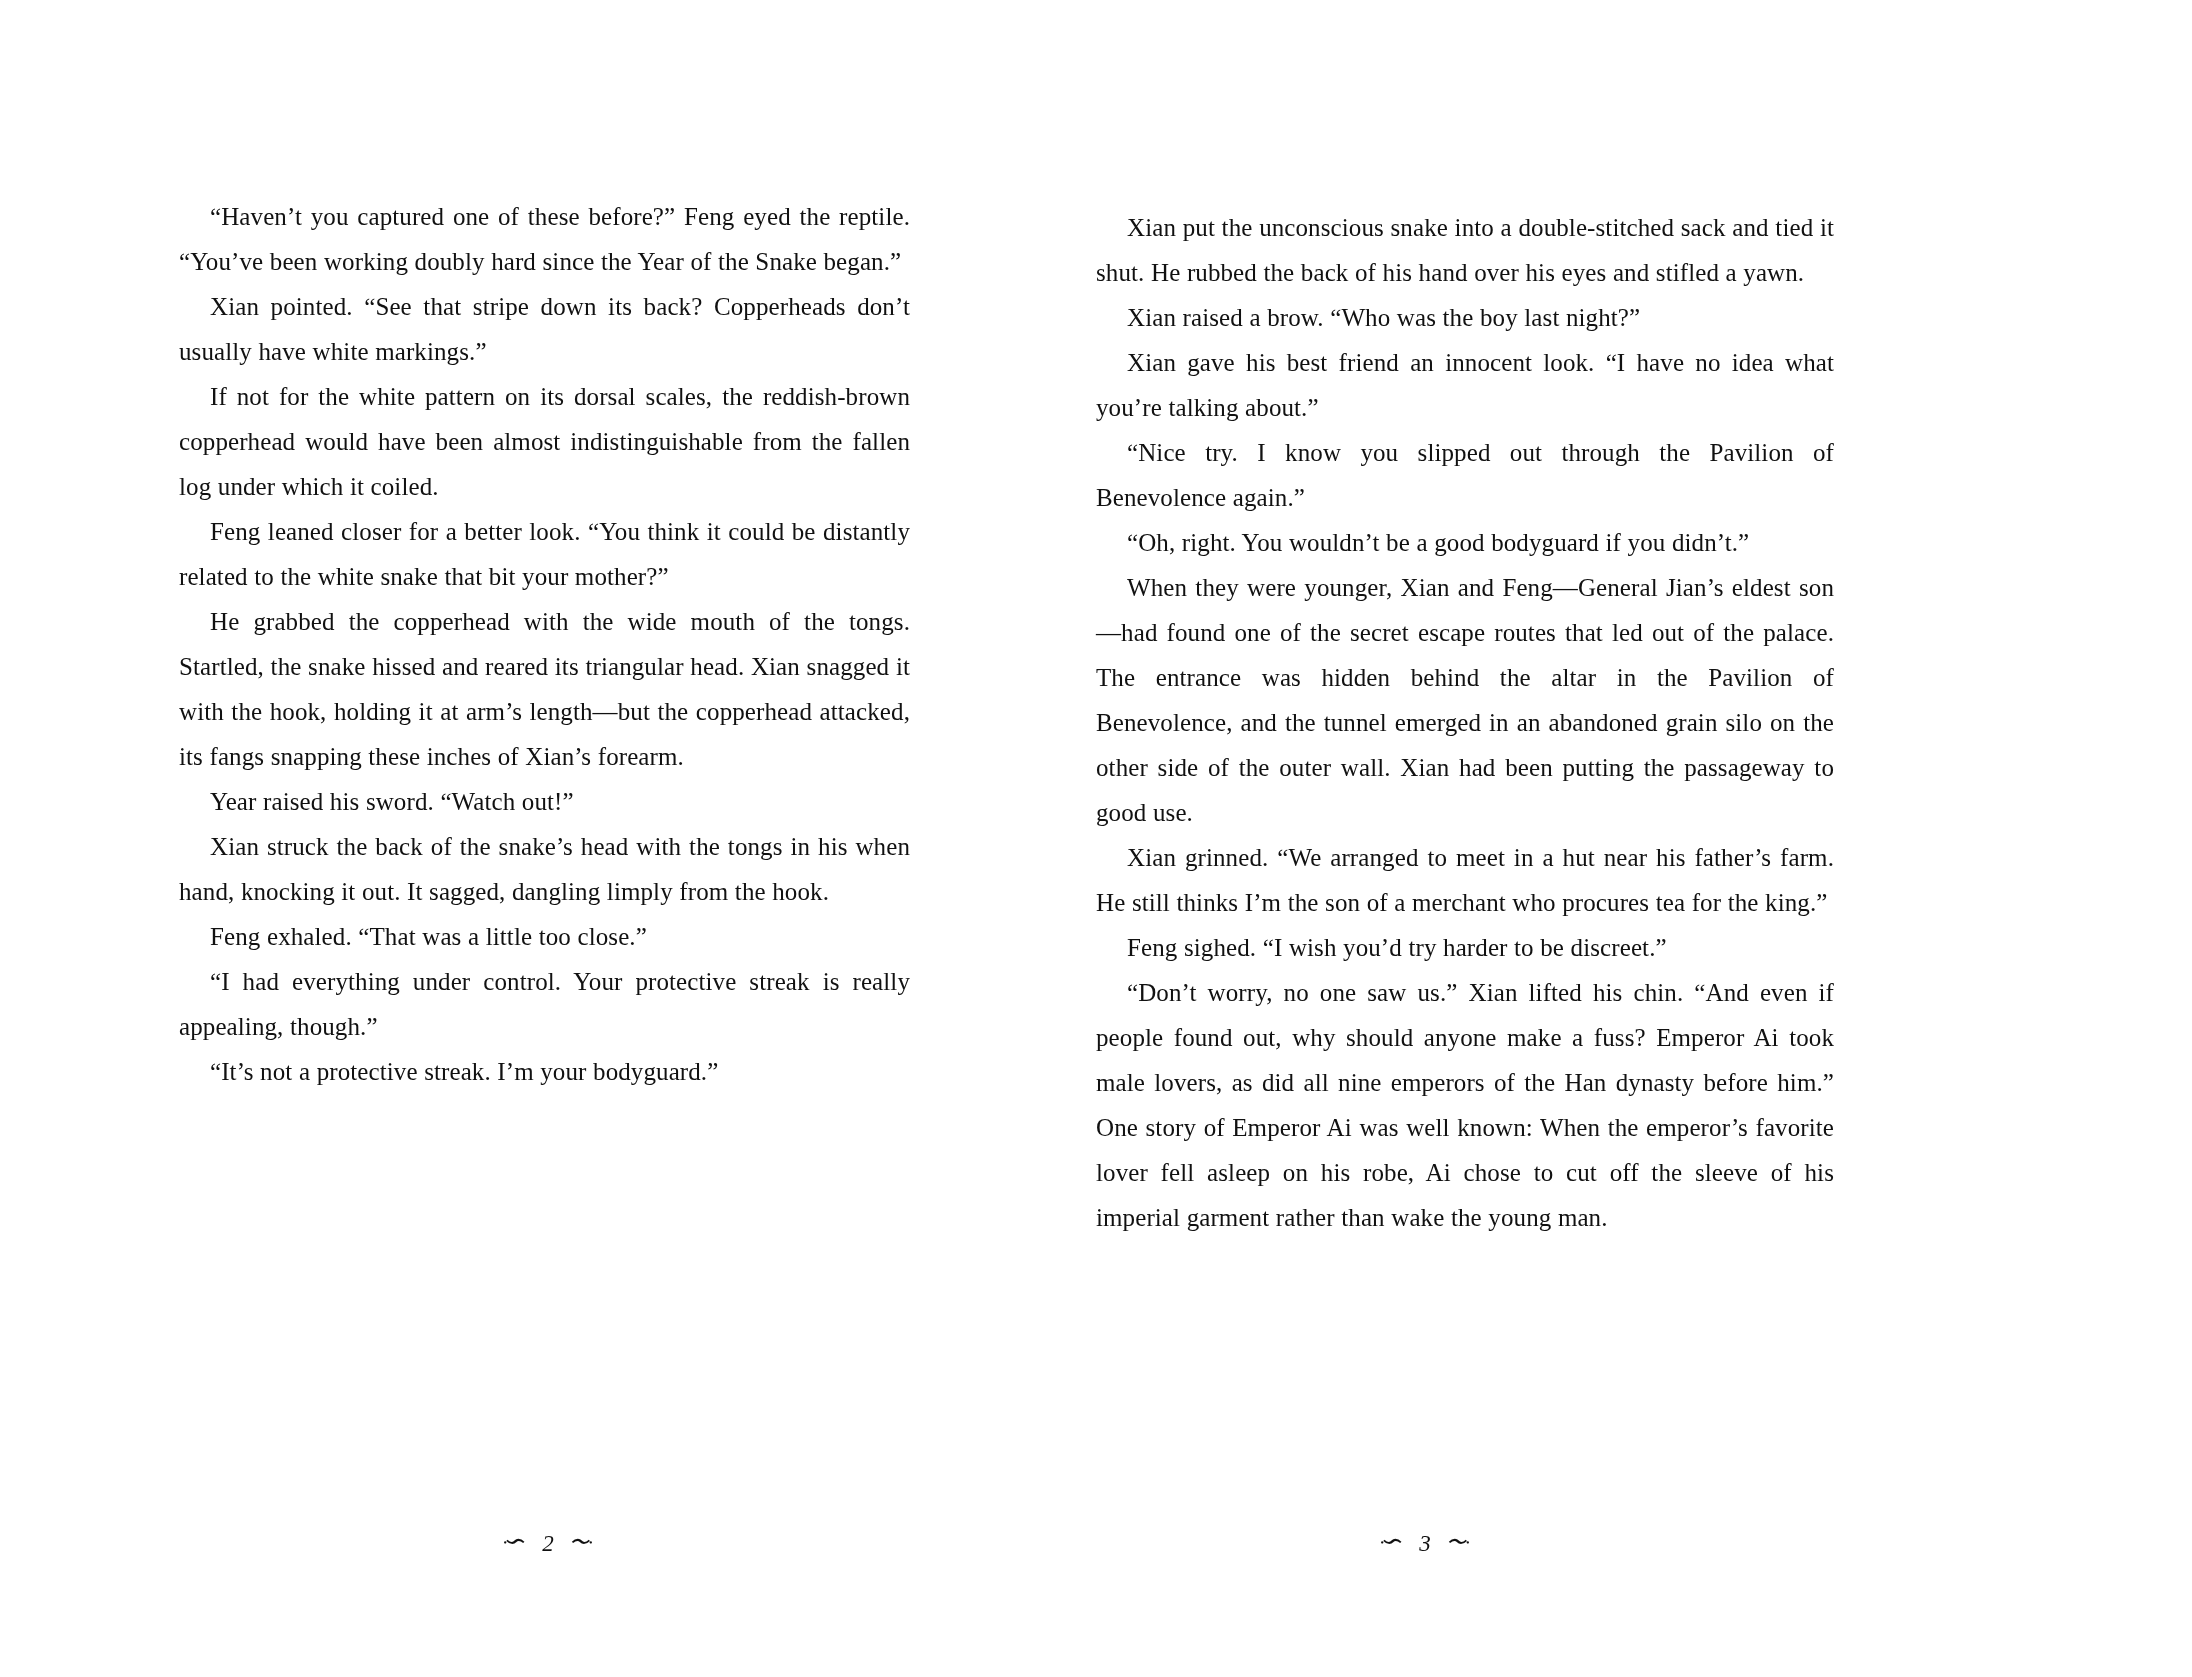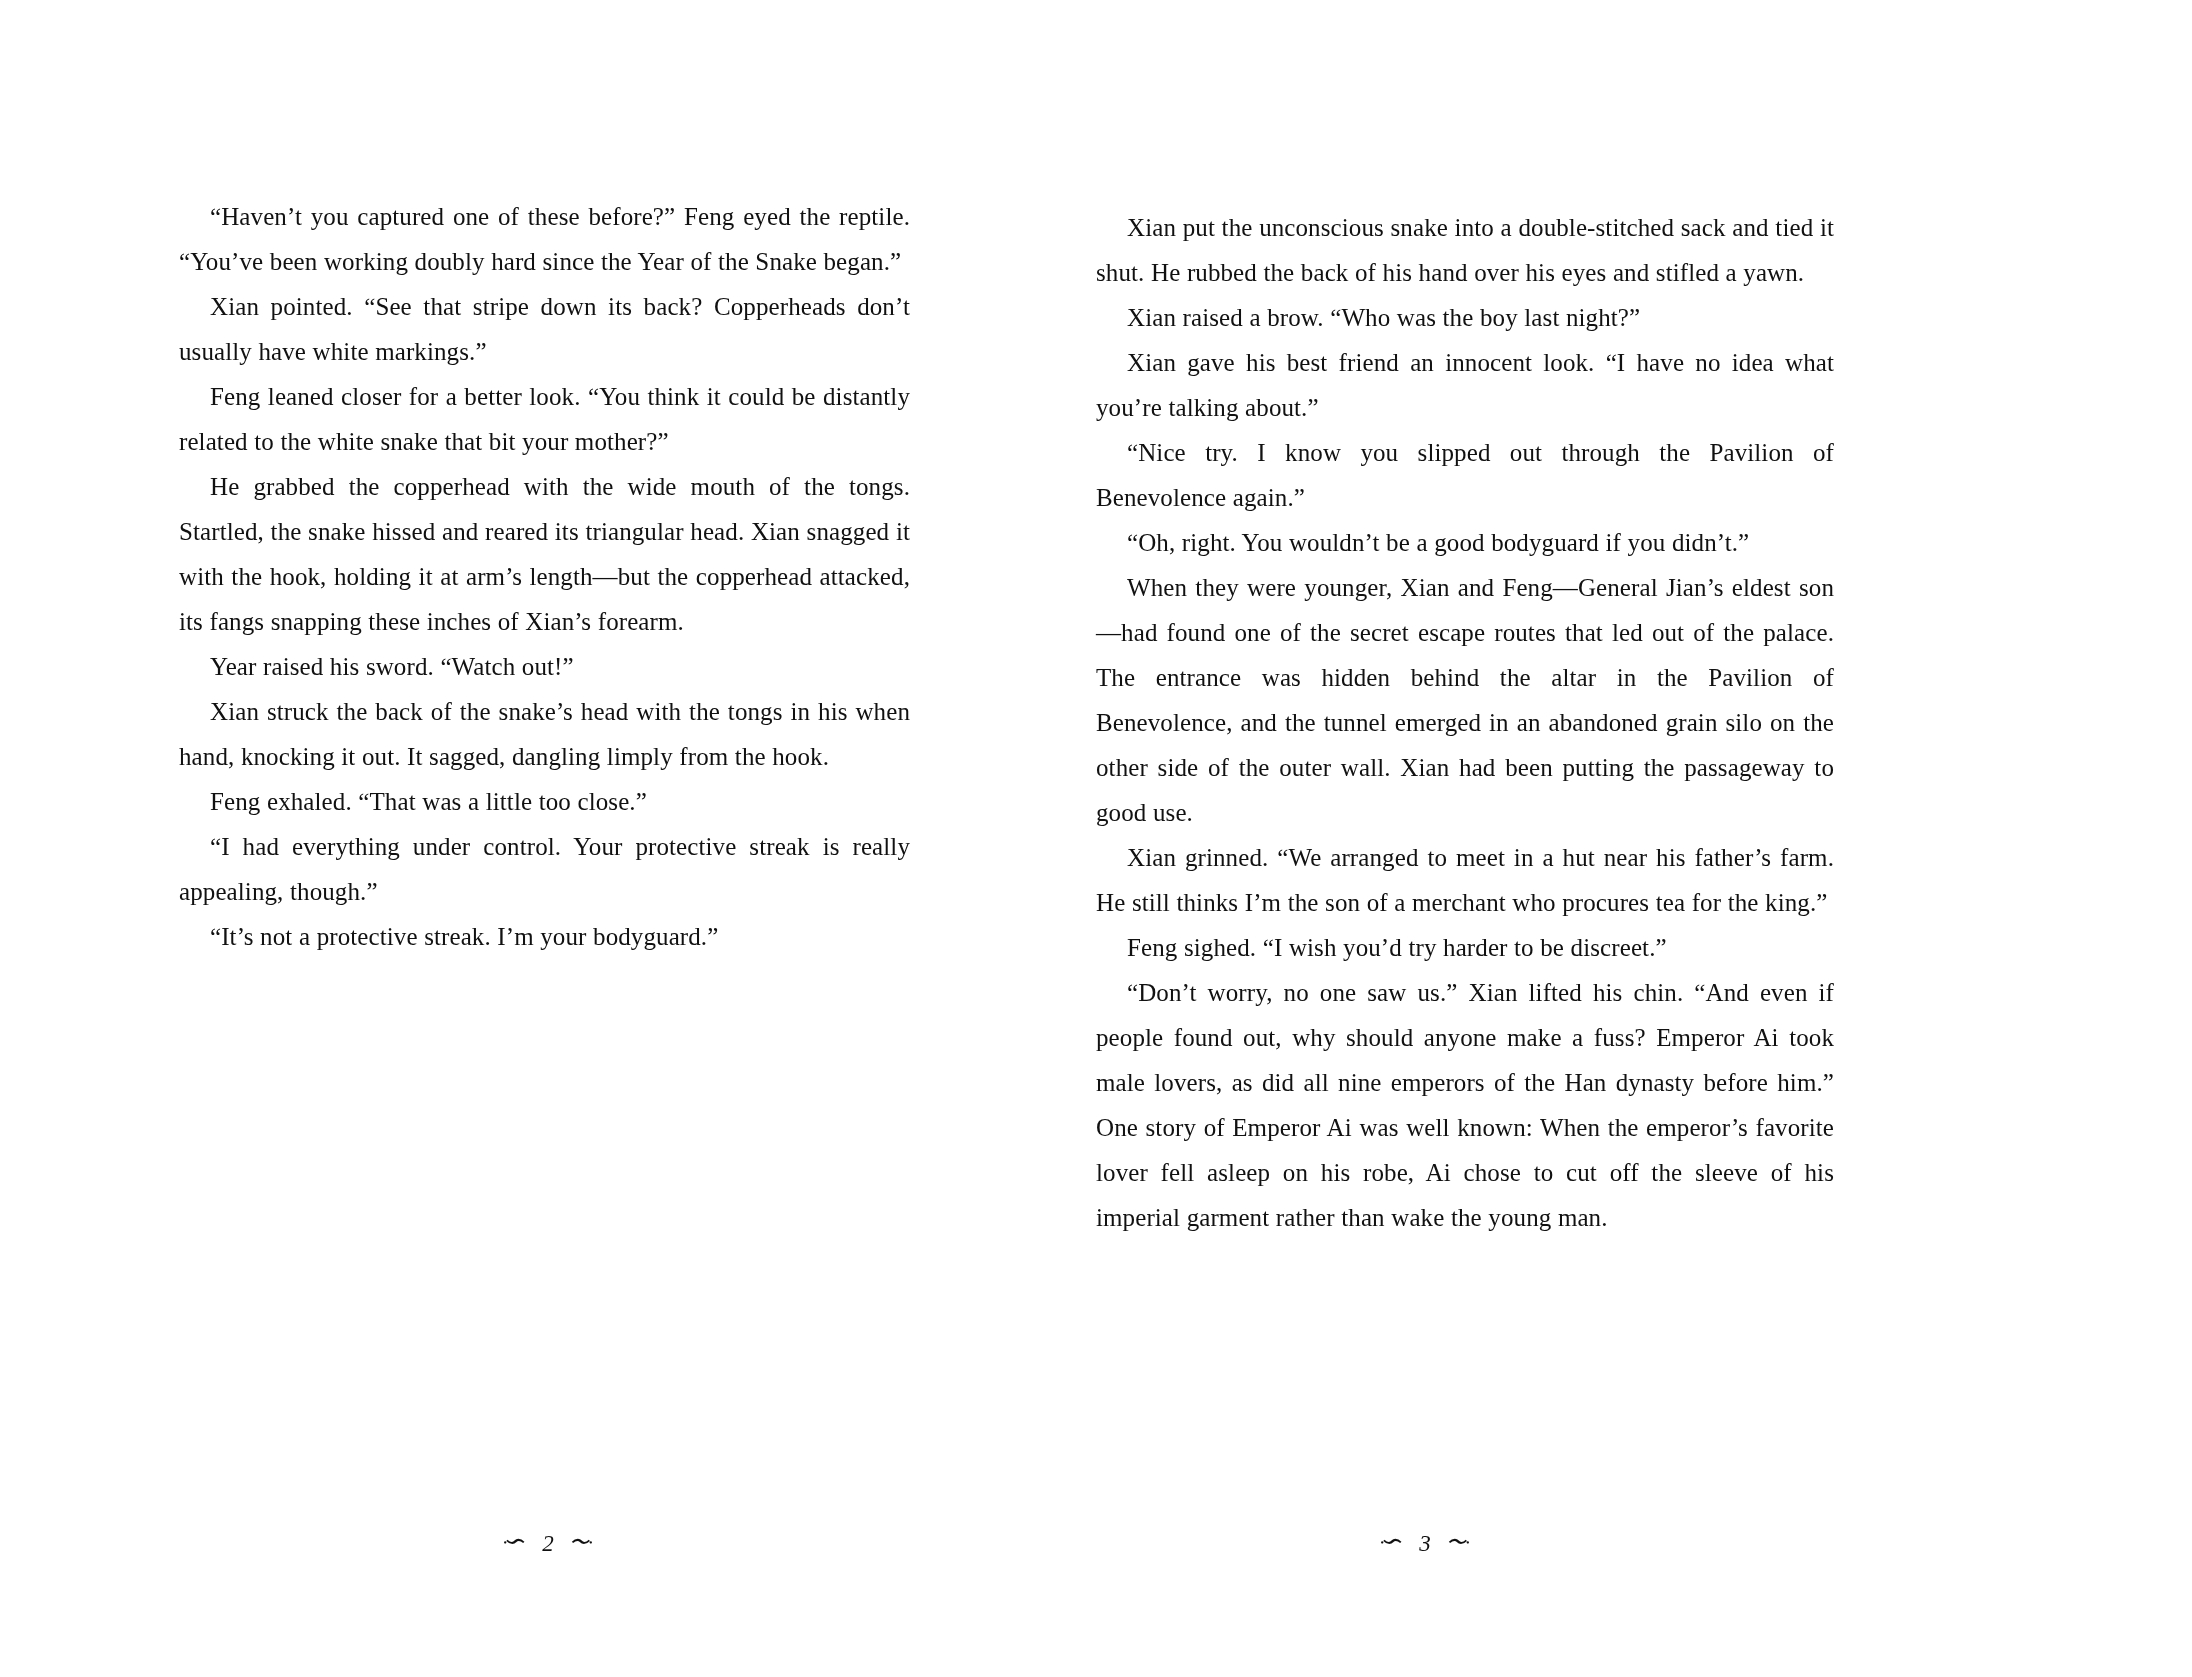--- a/index.html
+++ b/index.html
@@ -83,20 +83,21 @@
 </style>
 </head>
 <body>
 
 <div class="spread">
 
   <div class="page page-left">
     <div class="textblock">
       <p class="para">“Haven’t you captured one of these before?” Feng eyed the reptile. “You’ve been working doubly hard since the Year of the Snake began.”</p>
       <p class="para">Xian pointed. “See that stripe down its back? Copperheads don’t usually have white markings.”</p>
+      <p class="para">If not for the white pattern on its dorsal scales, the reddish-brown copperhead would have been almost indistinguishable from the fallen log under which it coiled.</p>
       <p class="para">Feng leaned closer for a better look. “You think it could be distantly related to the white snake that bit your mother?”</p>
       <p class="para">He grabbed the copperhead with the wide mouth of the tongs. Startled, the snake hissed and reared its triangular head. Xian snagged it with the hook, holding it at arm’s length—but the copperhead attacked, its fangs snapping these inches of Xian’s forearm.</p>
       <p class="para">Year raised his sword. “Watch out!”</p>
       <p class="para">Xian struck the back of the snake’s head with the tongs in his when hand, knocking it out. It sagged, dangling limply from the hook.</p>
       <p class="para">Feng exhaled. “That was a little too close.”</p>
       <p class="para">“I had everything under control. Your protective streak is really appealing, though.”</p>
       <p class="para">“It’s not a protective streak. I’m your bodyguard.”</p>
     </div>
     <div class="folio">
       <span class="ornament left">〜∙</span>

